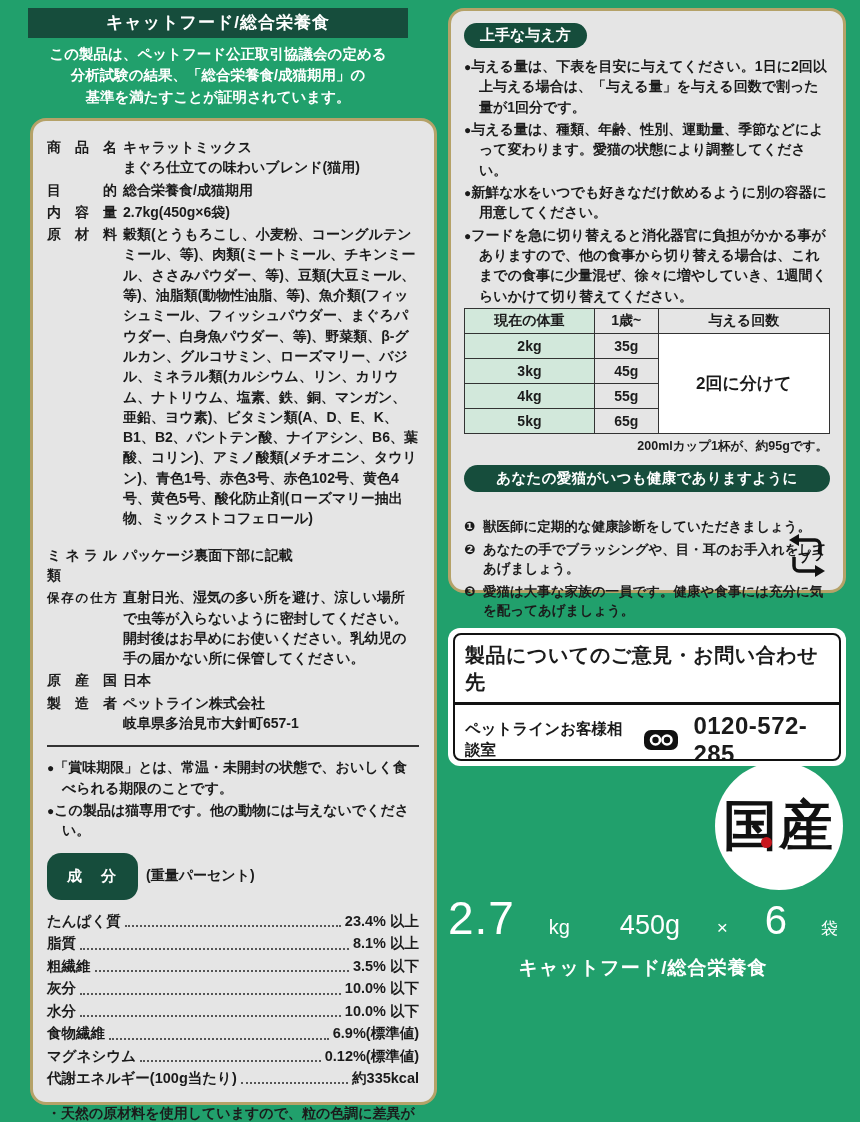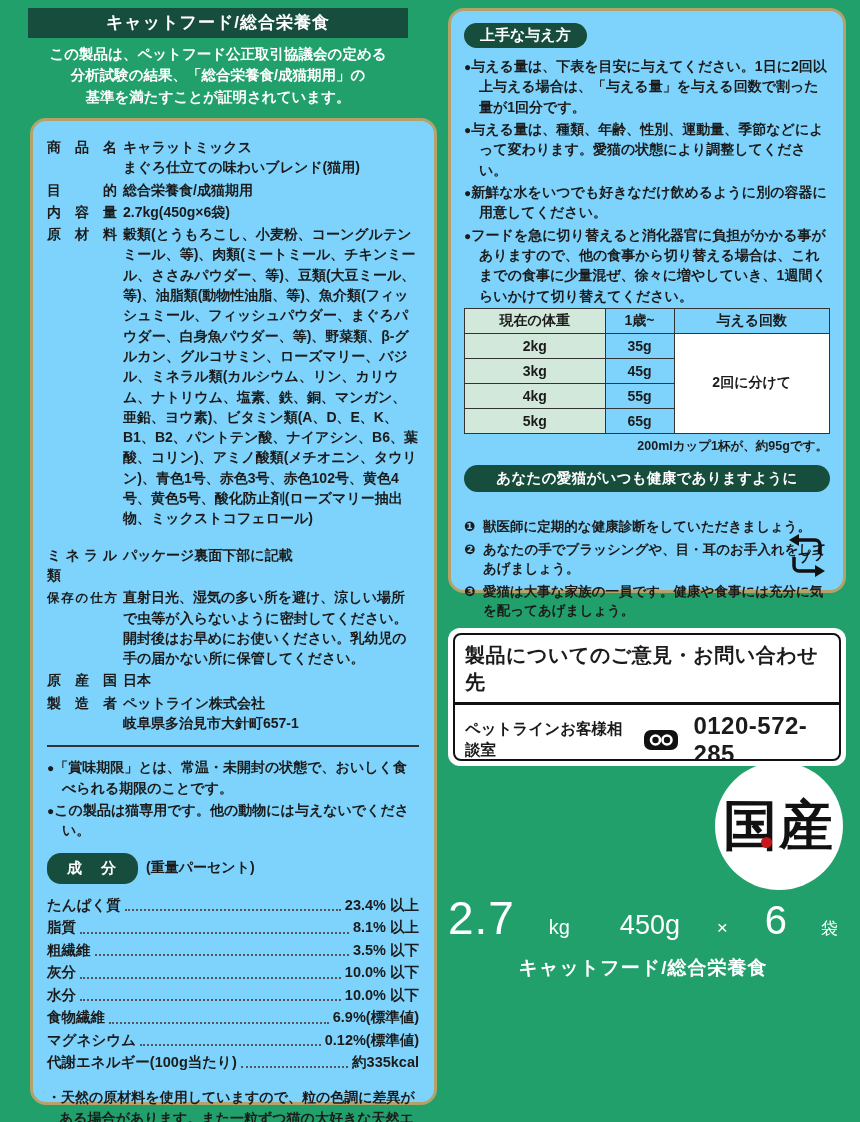--- a/index.html
+++ b/index.html
@@ -19,21 +19,21 @@
     background:#164d3c; color:#fff; font-size:17px; font-weight:700;
     text-align:center; line-height:30px; letter-spacing:1px;
   }
   .cert-text {
     position:absolute; left:22px; top:44px; width:392px;
     color:#fff; font-size:14.5px; font-weight:700; line-height:1.48;
     text-align:center; white-space:pre-line;
   }
   
   .gold-panel {
-    position:absolute; background:#7dd3fc;
+    position:absolute; background:#e5e5e5;
     border:3px solid #b5a268; border-radius:16px;
   }
   .left-panel  { left:30px;  top:118px; width:407px; height:987px; padding:16px 15px 12px 14px; }
   .howto-panel { left:448px; top:8px;   width:398px; height:585px; padding:12px 13px 10px 13px; }
   
   .spec-row { display:flex; font-size:14px; line-height:1.45; margin-bottom:2px; }
   .spec-label {
     width:76px; flex:0 0 76px; font-weight:700;
     text-align:justify; text-align-last:justify; padding-right:6px;
   }
@@ -51,34 +51,34 @@
     font-size:14px; line-height:1.45; padding-left:12px; text-indent:-12px;
     margin-bottom:2px;
   }
   .remark-item::before { content:"・"; }
   
   .comp-head { display:flex; align-items:center; margin:12px 0 10px 0; }
   .pill {
     display:inline-block; background:#164d3c; color:#fff; font-weight:700;
     border-radius:14px; text-align:center;
   }
-  .comp-pill { font-size:15px; padding:6px 20px; letter-spacing:2px; }
+  .comp-pill { font-size:15px; padding:14px 20px; letter-spacing:2px; }
   .comp-sub { font-size:14px; font-weight:700; margin-left:8px; }
   .nut-row { display:flex; align-items:flex-end; font-size:14.5px; line-height:1.55; font-weight:700;justify-content:center; }
   .nut-leader { flex:1; border-bottom:2px dotted #555; margin:0 4px 5px 4px; min-width:20px; }
   .nut-value { white-space:nowrap; }
   
   .howto-pill { font-size:15px; padding:3px 16px; margin-bottom:8px; }
   .feed-title { font-size:14px; font-weight:700; margin:10px 0 4px 0; }
   table.feed { width:100%; border-collapse:collapse; font-size:14px; font-weight:700; }
   table.feed th, table.feed td {
     border:1.5px solid #333; text-align:center; padding:2px 4px; height:25px;
   }
   table.feed .c1 { background:#d2e8db; }
-  table.feed .merged { background:#fff; font-size:14px; }
+  table.feed .merged { background:#fff; font-size:17px; }
   .feed-note { font-size:12.5px; font-weight:700; text-align:right; margin:4px 2px 10px 0; }
   .health-banner {
     background:#164d3c; color:#fff; font-size:14.5px; font-weight:700;
     border-radius:16px; text-align:center; padding:4px 6px; margin-bottom:25px;
     letter-spacing:0.3px;
   }
   .health-item { display:flex; font-size:13.5px; line-height:1.45; margin-bottom:3px; }
   .health-num { flex:0 0 19px; }
   .recycle-icon { position:absolute; right:14px; bottom:8px; }
   

